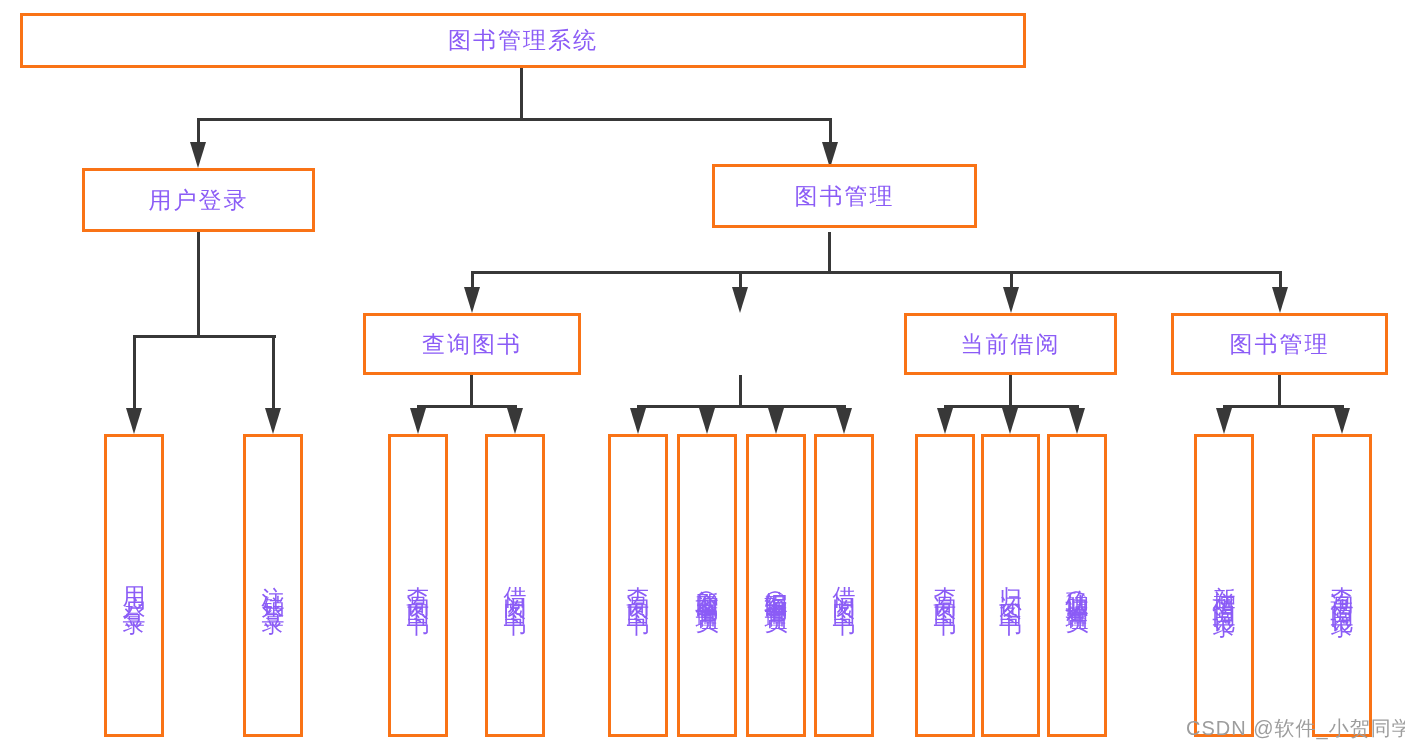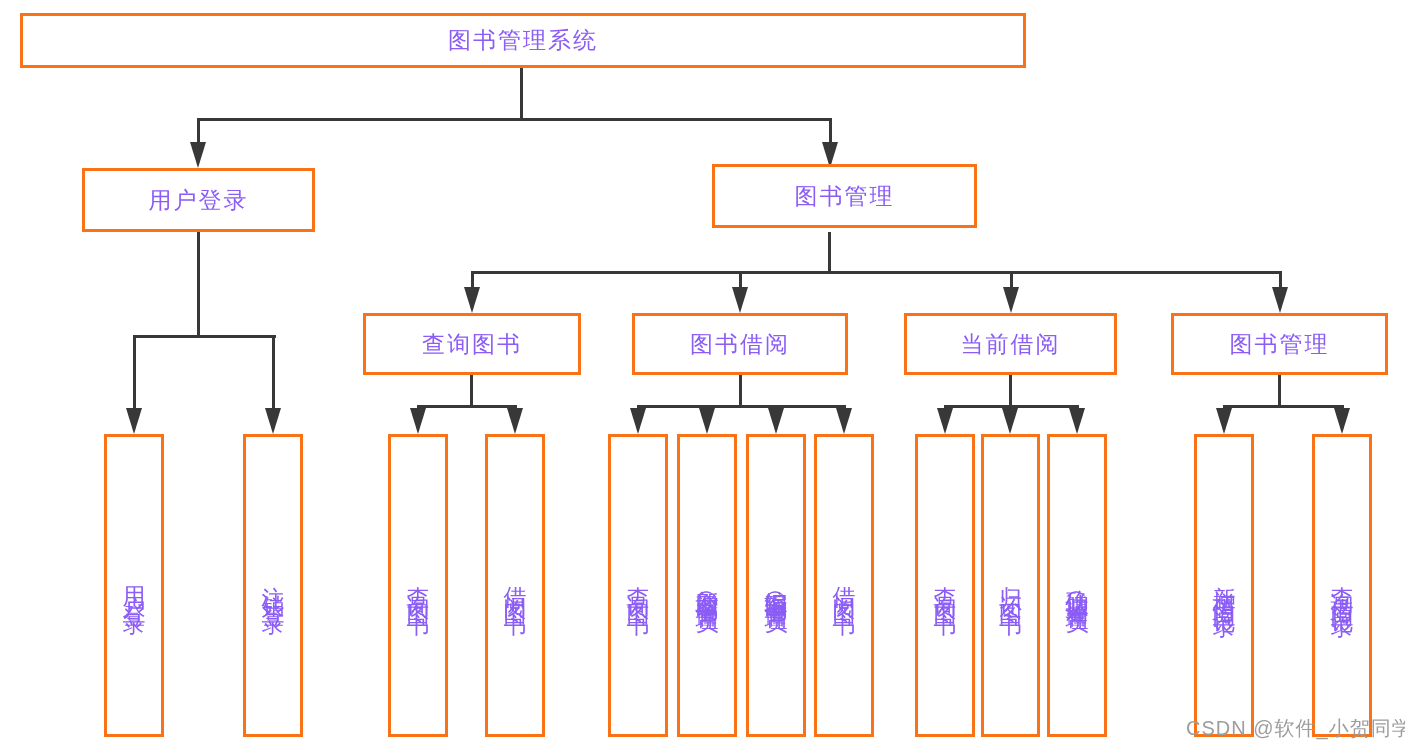--- a/index.html
+++ b/index.html
@@ -56,21 +56,20 @@
 <body>
 
 <div class="canvas">
 
   <div class="node hnode" style="left:20px; top:13px; width:1006px; height:55px;">图书管理系统</div>
 
   <div class="node hnode" style="left:82px; top:168px; width:233px; height:64px;">用户登录</div>
   <div class="node hnode" style="left:712px; top:164px; width:265px; height:64px;">图书管理</div>
 
   <div class="node hnode" style="left:363px; top:313px; width:218px; height:62px;">查询图书</div>
-  <div class="node hnode" style="left:632px; top:313px; width:216px; height:62px;">图书借阅</div>
   <div class="node hnode" style="left:904px; top:313px; width:213px; height:62px;">当前借阅</div>
   <div class="node hnode" style="left:1171px; top:313px; width:217px; height:62px;">图书管理</div>
 
   <div class="node vnode" style="left:104px; top:434px; width:60px; height:303px;">
     <span>用户登录</span>
   </div>
   <div class="node vnode" style="left:243px; top:434px; width:60px; height:303px;">
     <span>注销登录</span>
   </div>
 

